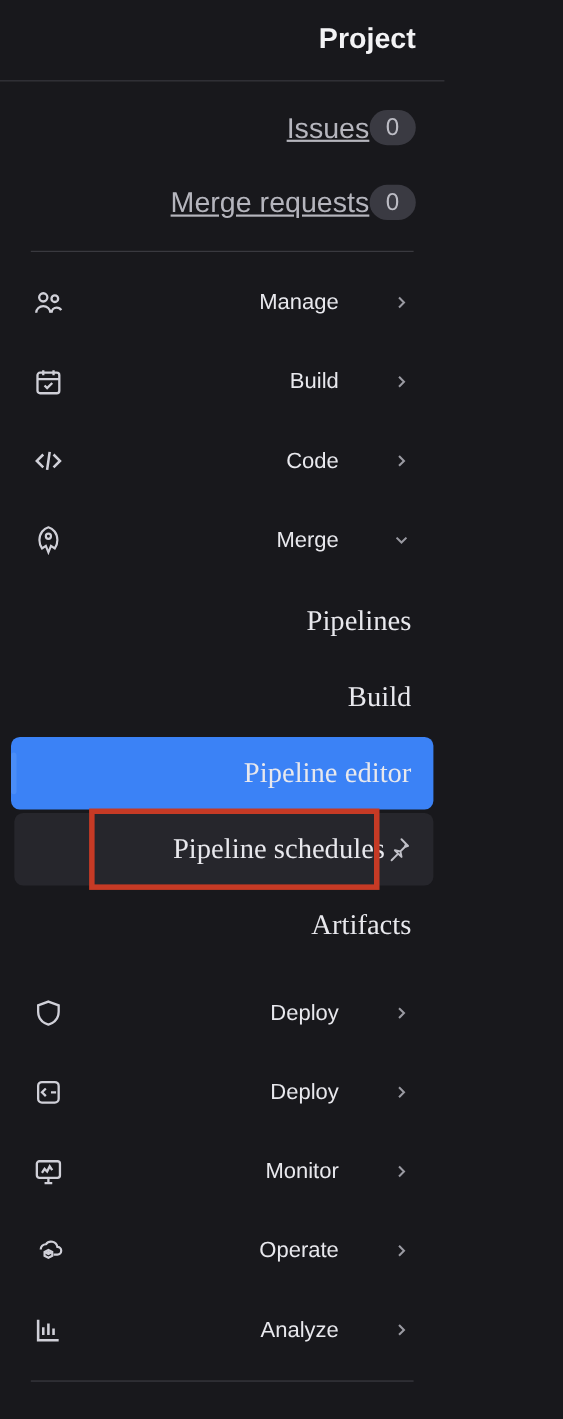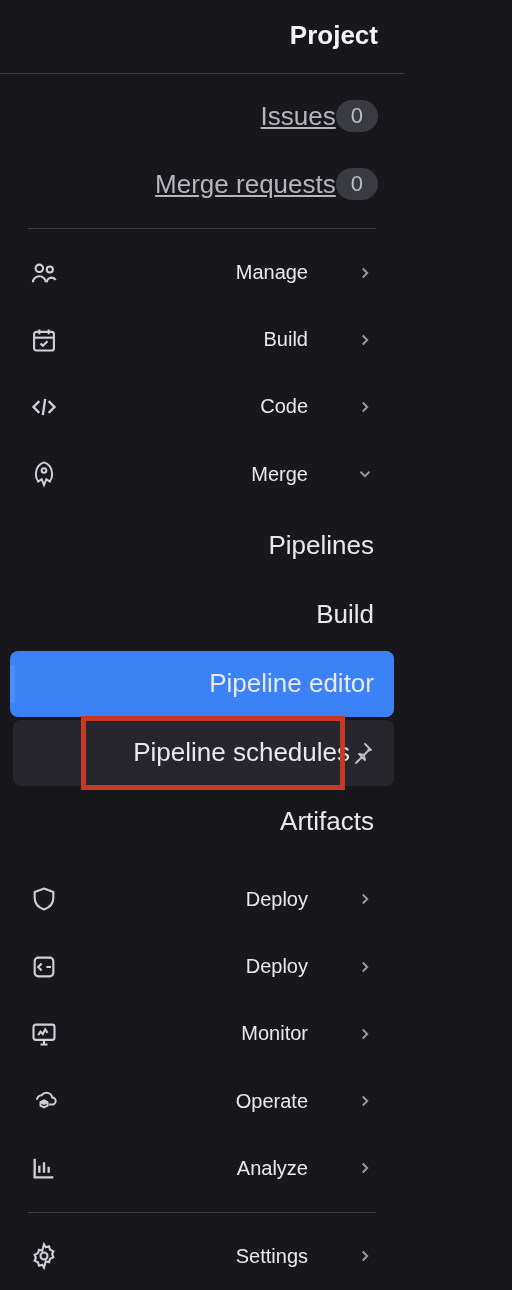--- a/index.html
+++ b/index.html
@@ -81,20 +81,21 @@
   .nav-item .icon svg { width: 28px; height: 28px; }
   .nav-item .label { flex: 1; }
   .chev {
     color: #9a9aa2;
     flex-shrink: 0;
   }
   .chev svg { width: 18px; height: 18px; display:block; }
 
   .build-sub-list {
     padding: 2px 0 8px 0;
+    font-family: Liberation Serif, serif;
   }
   .build-sub-item {
     display: flex;
     align-items: center;
     height: 66px;
     margin: 3px 10px;
     padding: 0 20px 0 70px;
     font-size: 26px;
     color: #e8e8ed;
     cursor: pointer;
@@ -318,28 +319,14 @@
     <span class="label">Analyze</span>
     <span class="chev">
       <svg viewBox="0 0 24 24" fill="none" stroke="currentColor" stroke-width="2.5">
           <path d="M9 6l6 6-6 6"></path>
         </svg>
     </span>
   </div>
 
   <div class="divider2"></div>
 
-  <div class="nav-item">
-    <span class="icon">
-      <svg viewBox="0 0 24 24" fill="none" stroke="#d0d0d8" stroke-width="1.8">
-        <circle cx="12" cy="12" r="3"></circle>
-        <path d="M12 2l1.5 2.5 2.8-.8.8 2.8L20 8l-1 2.5 1 2.5-2.9 1.5-.8 2.8-2.8-.8L12 22l-1.5-2.5-2.8.8-.8-2.8L4 16l1-2.5L4 11l2.9-1.5.8-2.8 2.8.8L12 2z"></path>
-      </svg>
-    </span>
-    <span class="label">Settings</span>
-    <span class="chev">
-      <svg viewBox="0 0 24 24" fill="none" stroke="currentColor" stroke-width="2.5">
-          <path d="M9 6l6 6-6 6"></path>
-        </svg>
-    </span>
-  </div>
 
 </div>
 
 </body></html>

